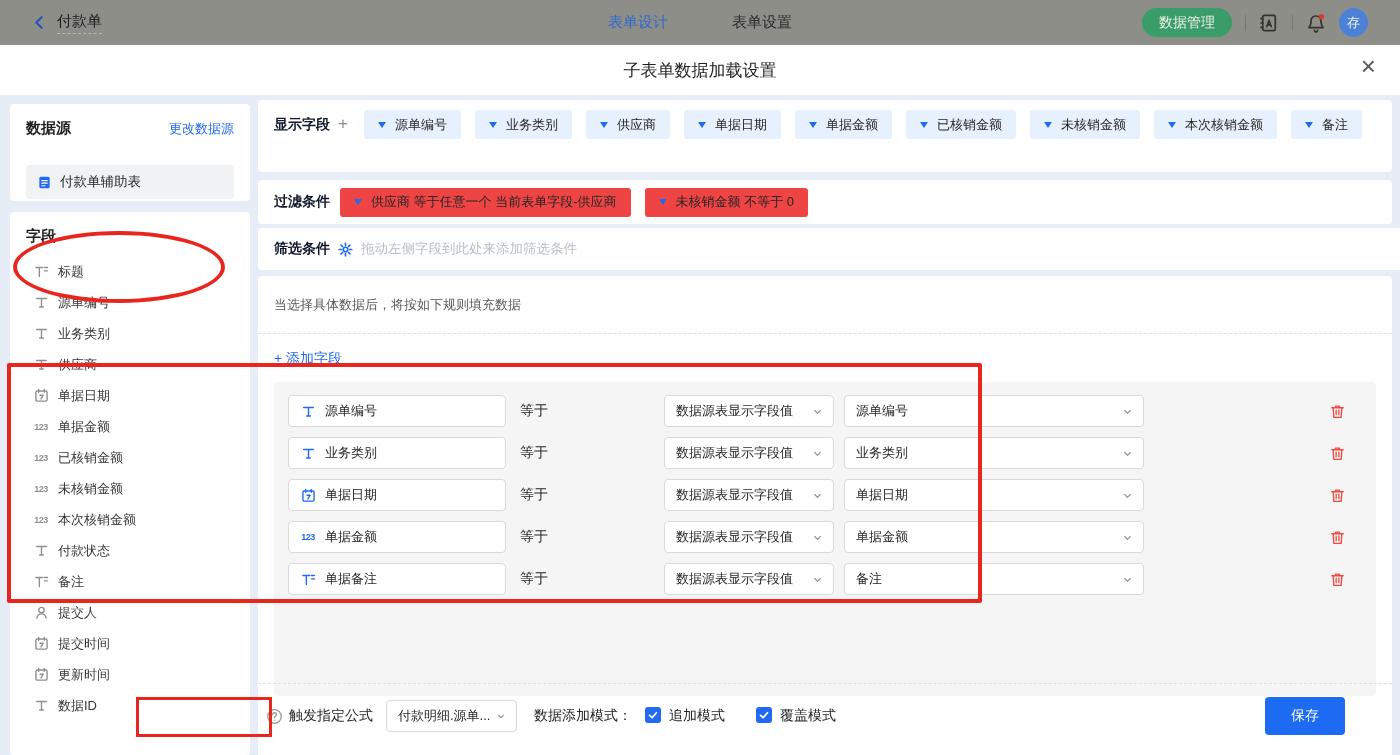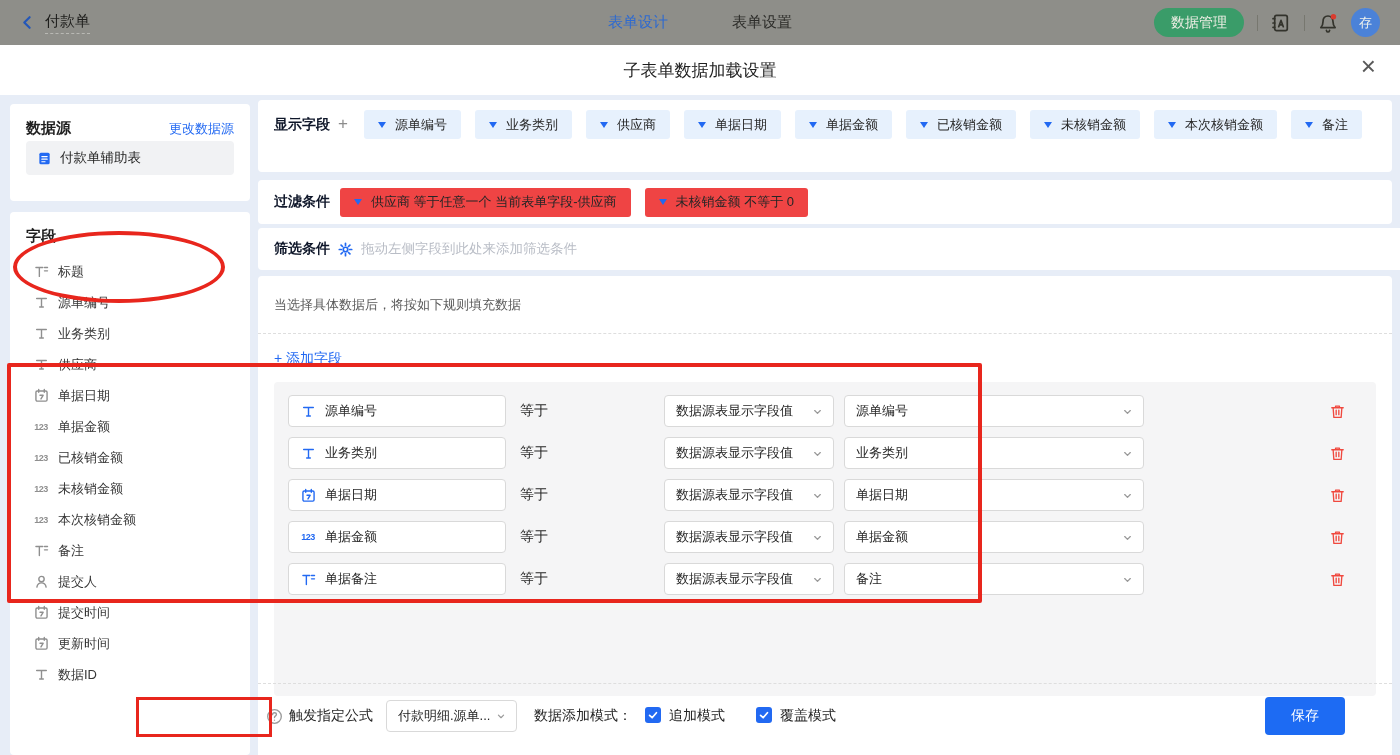--- a/index.html
+++ b/index.html
@@ -6,21 +6,21 @@
   html,body { width:1400px; height:755px; }
   body {
     font-family: "Liberation Sans", "DejaVu Sans", sans-serif;
     position: relative; background:#fff; overflow:hidden;
     color:#262626; font-size:14px;
   }
   svg { display:block; }
 
   
   .app-header{position:absolute;left:0;top:0;width:1400px;height:45px;background:#8e8e89;
-    display:flex;align-items:center;padding:0 20px;z-index:1;}
+    display:flex;align-items:center;padding:0 32px;z-index:1;}
   .hdr-left{display:flex;align-items:center;gap:10px;}
   .back-btn{color:#2457b8;cursor:pointer;}
   .hdr-title{font-size:15px;color:#1d1d1b;padding-bottom:2px;border-bottom:1px dashed #b9b9b4;}
   .hdr-tabs{position:absolute;left:50%;transform:translateX(-50%);display:flex;gap:64px;}
   .hdr-tab{font-size:15px;color:#2c2c29;cursor:pointer;}
   .hdr-tab.active{color:#2e6ad0;}
   .hdr-right{margin-left:auto;display:flex;align-items:center;gap:13px;}
   .pill-btn{height:29px;padding:0 17px;border-radius:15px;background:#3a9c69;color:#edeee4;
     font-size:14px;display:flex;align-items:center;cursor:pointer;}
   .hdr-divider{width:1px;height:16px;background:#77776f;}
@@ -33,21 +33,21 @@
   .dlg-title{position:absolute;left:0;right:0;top:14px;text-align:center;font-size:17px;color:#1f1f1f;font-weight:500;}
   .dlg-close{position:absolute;right:24px;top:8px;font-size:26px;color:#595959;cursor:pointer;line-height:1;font-weight:300;}
   .dlg-body{position:absolute;left:0;top:95px;width:1400px;height:660px;background:#e7edf7;}
   .card{position:absolute;background:#fff;border-radius:4px;}
 
   
   .ds-card{left:10px;top:9px;width:240px;height:97px;padding:15px 16px;}
   .ds-head{display:flex;justify-content:space-between;align-items:center;}
   .panel-title{font-size:15px;font-weight:bold;color:#1f1f1f;}
   .link{font-size:13px;color:#2269f2;cursor:pointer;}
-  .ds-row{margin-top:3px;height:34px;background:#f1f2f4;border-radius:4px;display:flex;
+  .ds-row{margin-top:27px;height:34px;background:#f1f2f4;border-radius:4px;display:flex;
     align-items:center;gap:8px;padding:0 10px;cursor:pointer;}
   .ds-row span.lbl{font-size:13.5px;color:#1f1f1f;}
   .fields-card{left:10px;top:117px;width:240px;height:543px;padding:15px 16px;}
   .field-list{margin-top:10px;}
   .field-item{height:31px;display:flex;align-items:center;gap:9px;padding-left:7px;cursor:grab;border-radius:3px;}
   .f-icon{color:#8f8f8f;flex:0 0 16px;display:flex;justify-content:center;}
   .f-num{font-size:9px;font-weight:bold;letter-spacing:-0.5px;color:#8f8f8f;}
   .f-label{font-size:13px;color:#363636;}
 
   
@@ -230,20 +230,28 @@
         </div>
         <div class="field-item">
           <span class="f-icon">
             <span class="f-num">123</span>
           </span>
           <span class="f-label">本次核销金额</span>
         </div>
         <div class="field-item">
           <span class="f-icon">
             <svg width="15" height="15" viewBox="0 0 14 14" fill="none" stroke="currentColor" stroke-width="1.3" stroke-linecap="round" stroke-linejoin="round">
+              <path d="M2.5 3.2h9 M7 3.2v8 M5.3 11.2h3.4"></path>
+            </svg>
+          </span>
+          <span class="f-label">付款状态</span>
+        </div>
+        <div class="field-item">
+          <span class="f-icon">
+            <svg width="15" height="15" viewBox="0 0 14 14" fill="none" stroke="currentColor" stroke-width="1.3" stroke-linecap="round" stroke-linejoin="round">
               <path d="M1.8 3.2h6.4 M5 3.2v8.4 M9.8 3.2h2.8 M9.8 6.4h2.8"></path>
             </svg>
           </span>
           <span class="f-label">备注</span>
         </div>
         <div class="field-item">
           <span class="f-icon">
             <svg width="15" height="15" viewBox="0 0 14 14" fill="none" stroke="currentColor" stroke-width="1.3" stroke-linecap="round" stroke-linejoin="round">
               <circle cx="7" cy="4.7" r="2.5"></circle>
               <path d="M2.7 12.2c.4-2.5 2.1-3.9 4.3-3.9s3.9 1.4 4.3 3.9"></path>

